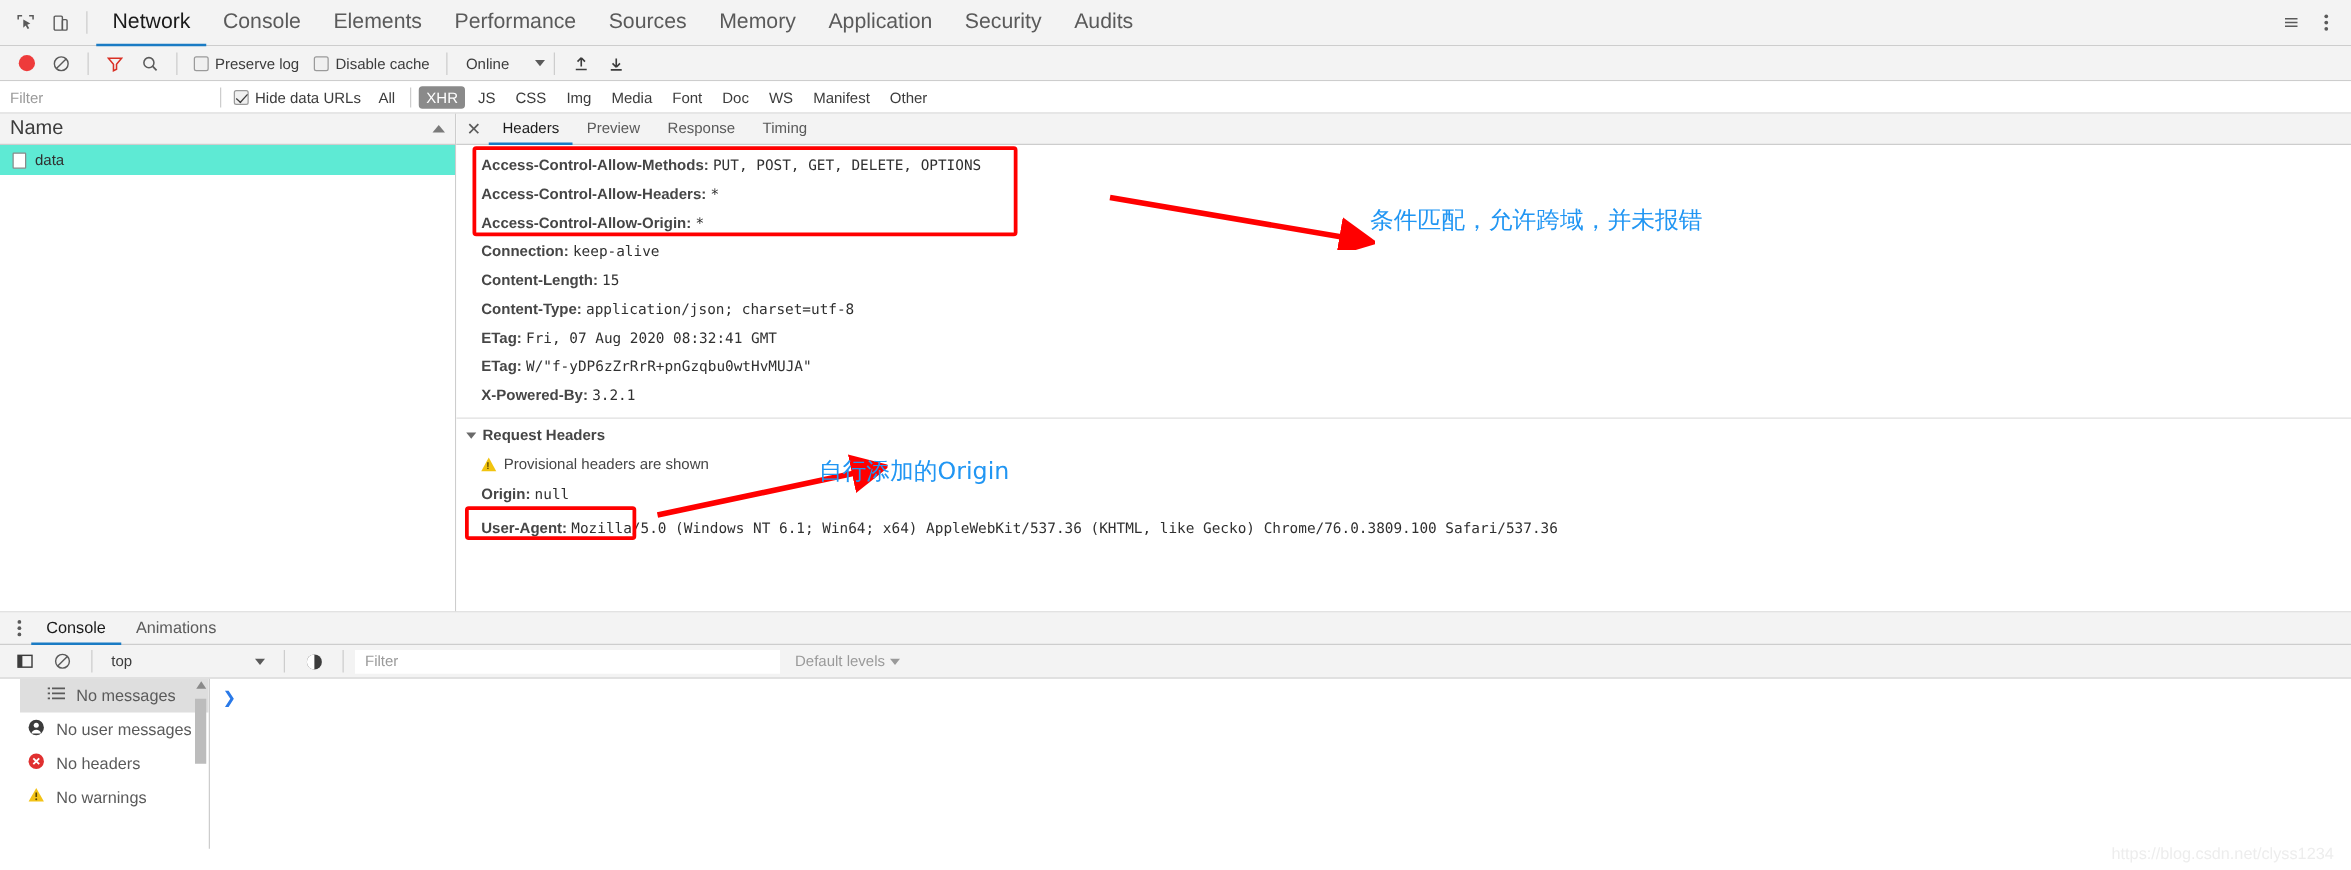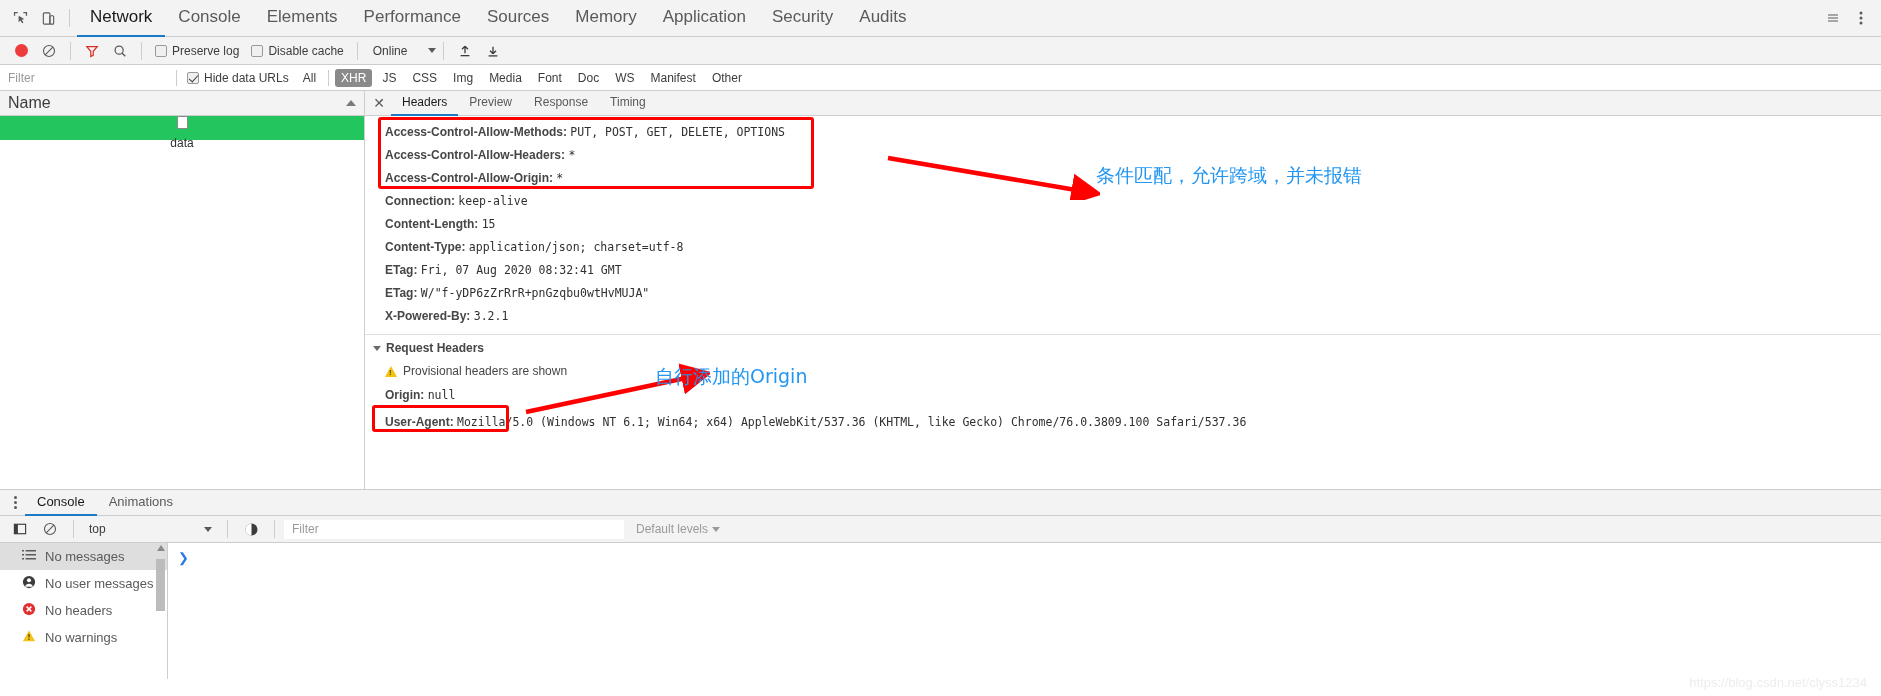--- a/index.html
+++ b/index.html
@@ -90,22 +90,22 @@
   }
   .req-list { width:365px; flex:none; border-right:1px solid #cdcdcd; background:#fff; }
   .req-head {
     display:flex; align-items:center; justify-content:space-between;
     height:25px; padding:0 8px; background:#f3f3f3;
     border-bottom:1px solid #cdcdcd; font-size:16px; color:#3c3c3c;
   }
   .sort-arrow { width:0;height:0;border-left:5px solid transparent;border-right:5px solid transparent;border-bottom:6px solid #7a7a7a; }
   .req-row {
     display:flex; align-items:center; gap:7px;
-    height:24px; padding:0 10px; background:#22c55e;
-    font-size:12px; color:#303030; cursor:pointer;flex-direction:column;
+    height:24px; padding:0 10px; background:#5eead4;
+    font-size:12px; color:#303030; cursor:pointer;
   }
   .doc-ico {
     width:11px; height:13px; border:1px solid #8a8a8a;
     background:#fff; flex:none; border-radius:1px;
   }
 
   
   .detail { flex:1; display:flex; flex-direction:column; background:#fff; min-width:0; }
   .detail-tabs {
     display:flex; align-items:center; height:25px;
@@ -189,21 +189,21 @@
 
   .console-body { display:flex; height:calc(696px - 560px); }
   .console-side {
     width:168px; flex:none; border-right:1px solid #cdcdcd;
     background:#fff; position:relative; overflow:hidden;
   }
   .side-row {
     display:flex; align-items:center; gap:9px;
     height:27px; padding-left:22px; font-size:13px; color:#5a5a5a; cursor:pointer;
   }
-  .side-row.active { background:#dedede; }
+  .side-row.active { background:#dedede;margin-left:16px; }
   .side-scroll { position:absolute; right:2px; top:2px; width:9px; bottom:2px; }
   .side-scroll .thumb { position:absolute; top:14px; width:9px; height:52px; background:#bcbcbc; }
   .side-scroll .up {
     position:absolute; top:0; left:1px;
     width:0;height:0;border-left:4px solid transparent;border-right:4px solid transparent;border-bottom:6px solid #8a8a8a;
   }
   .console-main { flex:1; position:relative; background:#fff; }
   .prompt { position:absolute; left:10px; top:7px; color:#2979e8; font-size:13px; }
 
   .watermark {

